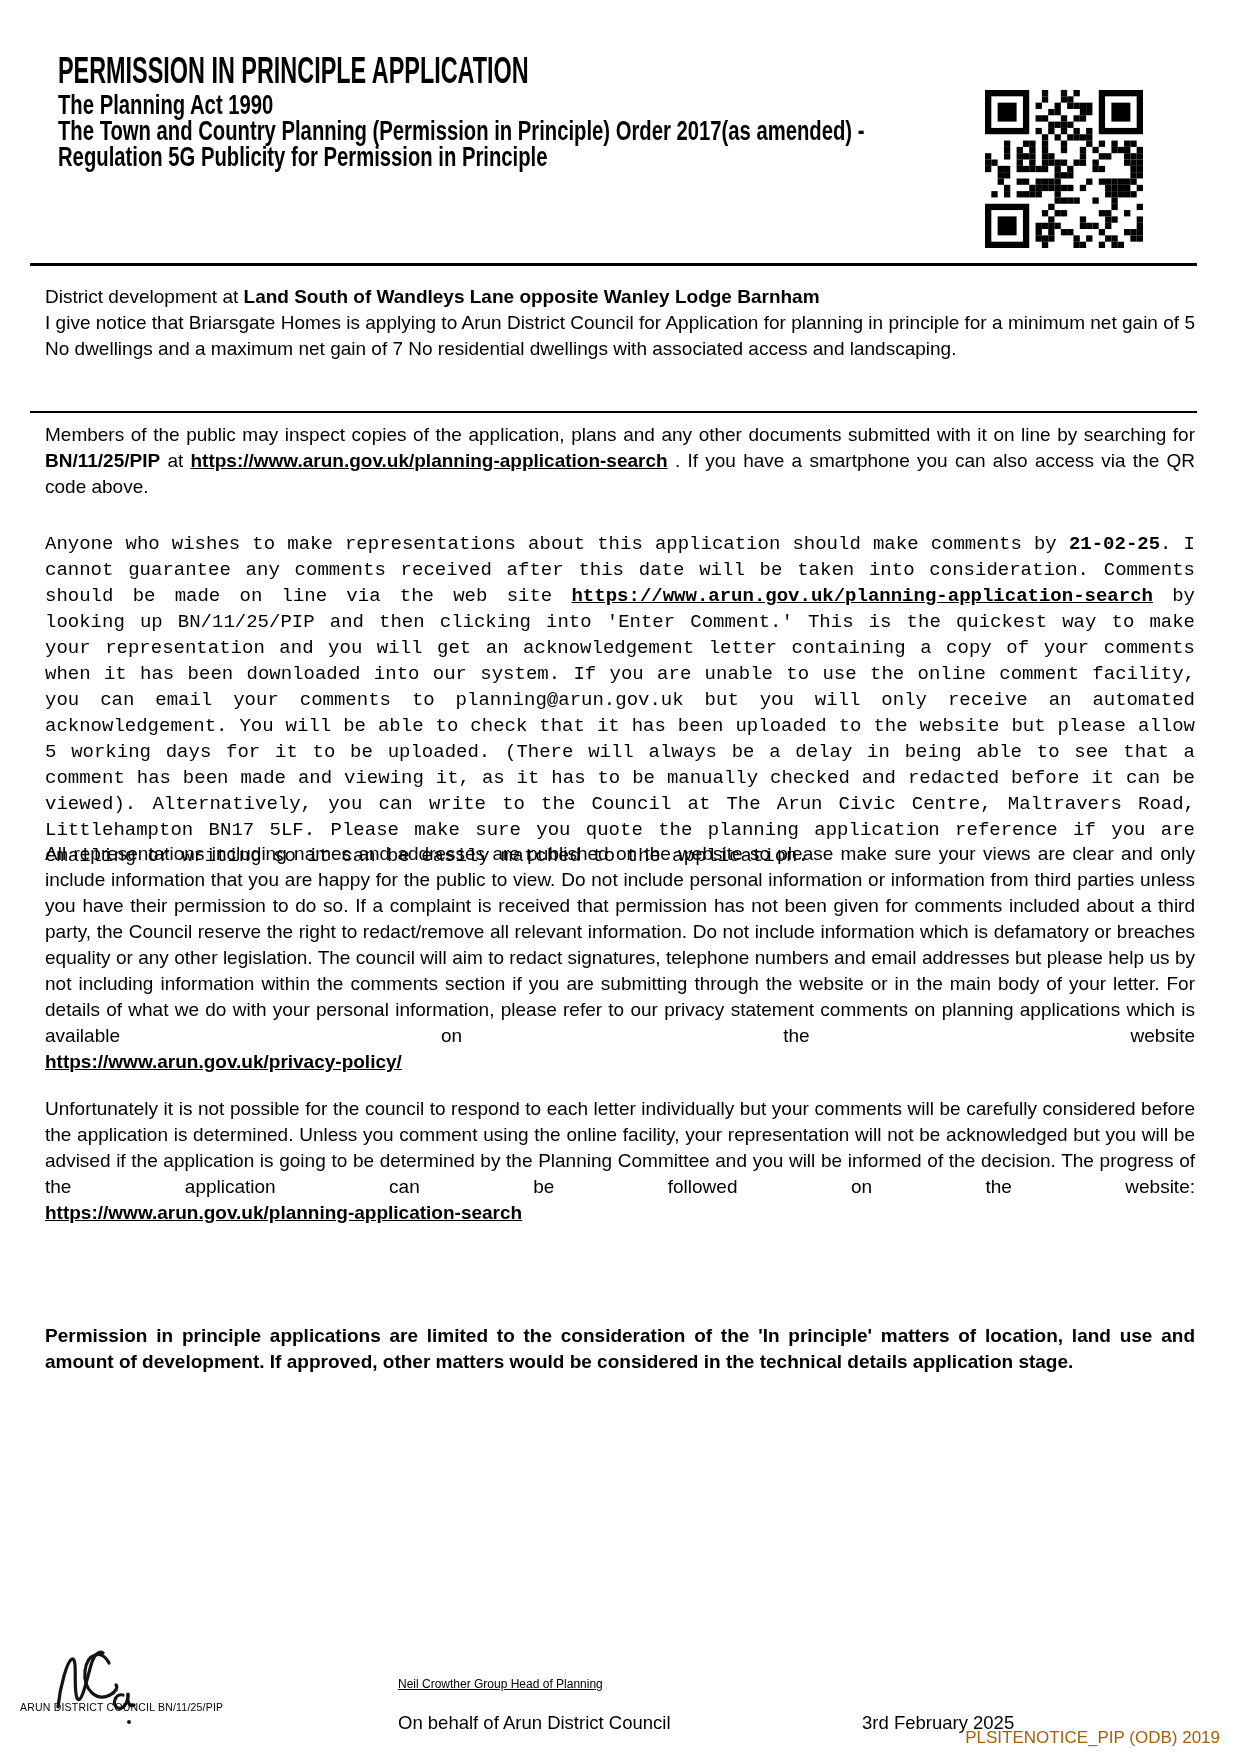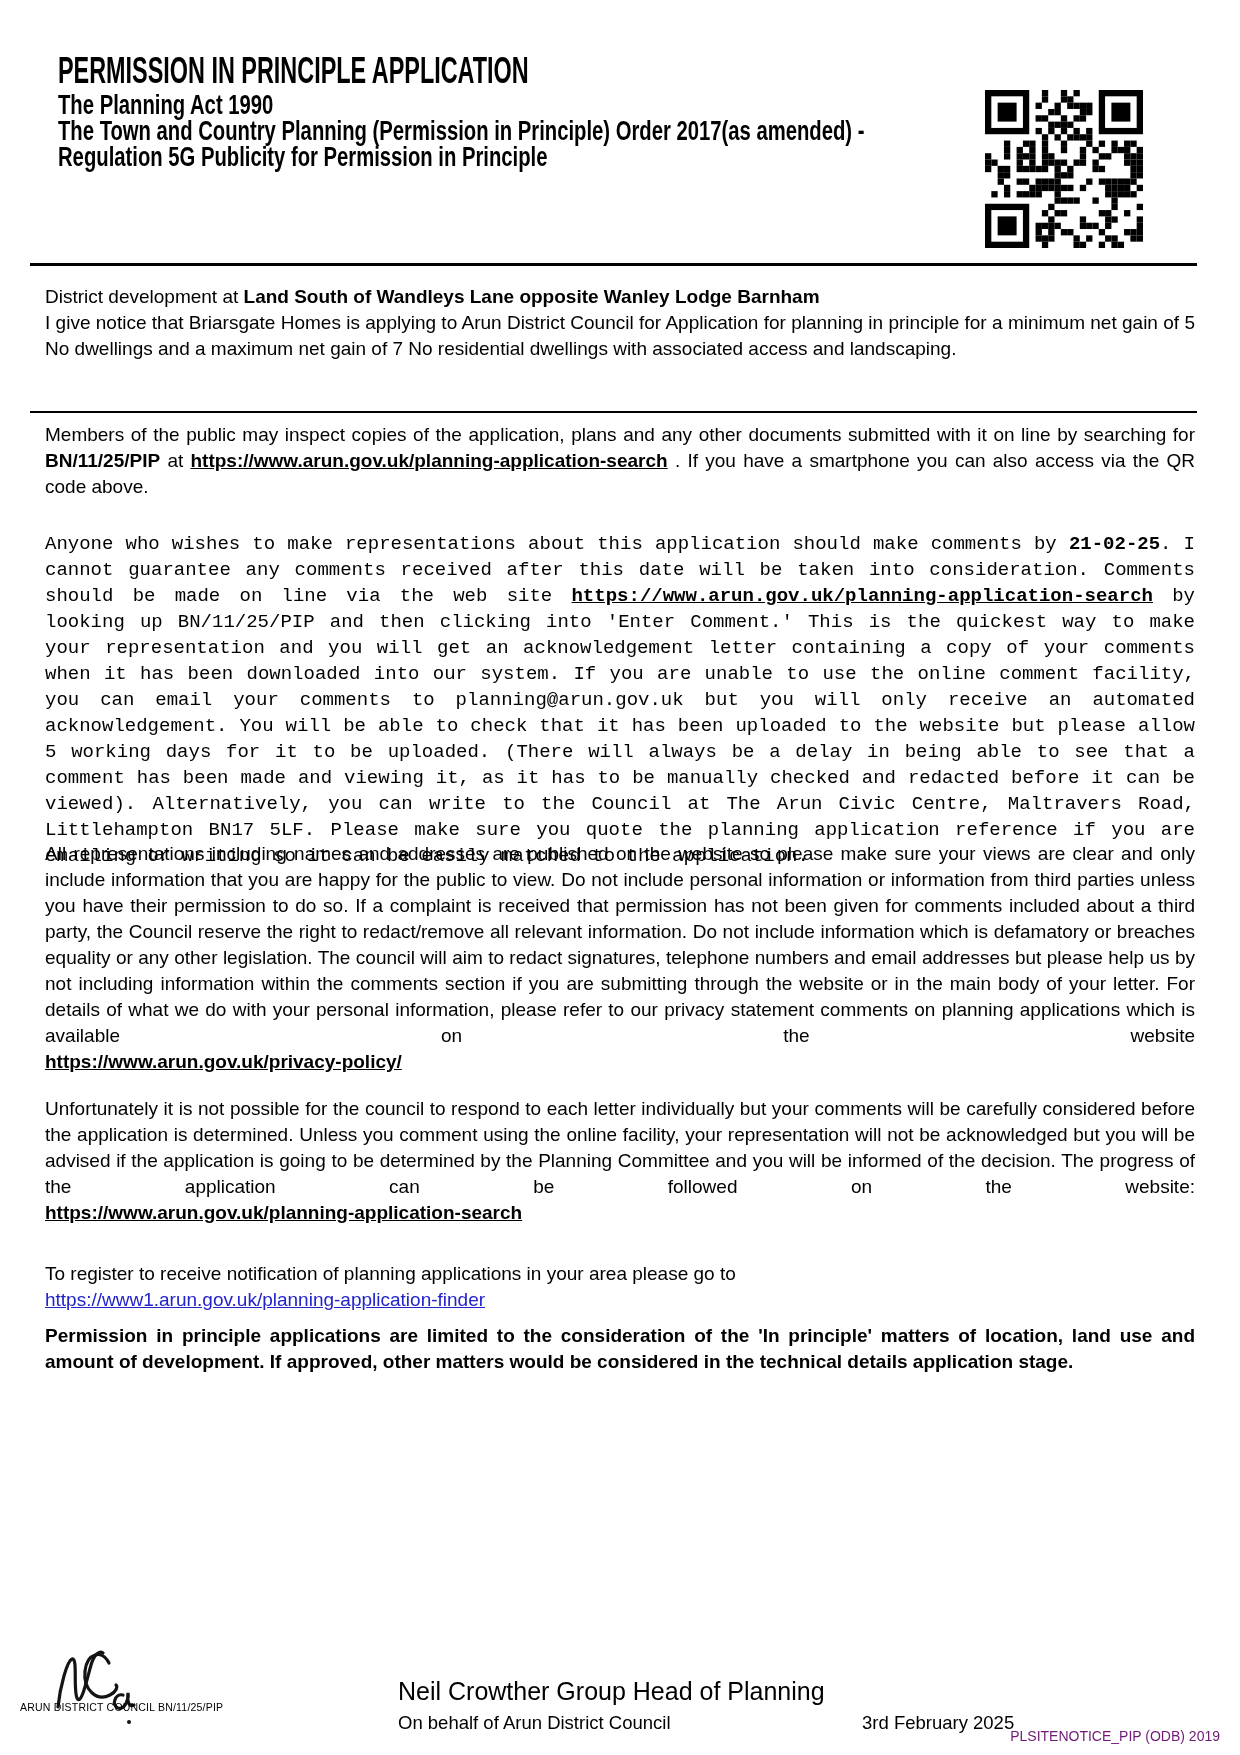--- a/index.html
+++ b/index.html
@@ -31,24 +31,24 @@
   .blue { color:#2323cc; text-decoration:underline; cursor:pointer; }
   .p1 { top:284px; }
   .p2 { top:422px; }
   .p3 { top:531px;font-family:Liberation Mono, monospace; }
   .p4 { top:841px; }
   .p5 { top:1096px; }
   .p6 { top:1261px; }
   .p7 { top:1323px; font-weight:bold; }
   .signature { left:52px; top:1645px; width:92px; height:82px; }
   .stamp { left:20px; top:1701px; font-size:10.5px; white-space:nowrap; letter-spacing:0.2px; }
-  .f-name { left:398px; top:1677px; font-size:25px; }
+  .f-name { left:398px; top:1677px; font-size:12px;text-decoration:underline; }
   .f-behalf { left:398px; top:1712px; font-size:18.5px; }
   .f-date { left:862px; top:1712px; font-size:18.5px; }
-  .f-ref { right:20px; top:1728px; font-size:14px; color:#701a75; }
+  .f-ref { right:20px; top:1728px; font-size:17px; color:#a16207; }
 </style>
 </head>
 <body>
 
 <div class="page">
 
   <div class="abs doc-title">PERMISSION IN PRINCIPLE APPLICATION</div>
   <div class="abs doc-sub s1">The Planning Act 1990</div>
   <div class="abs doc-sub s2">The Town and Country Planning (Permission in Principle) Order 2017(as amended)  -</div>
   <div class="abs doc-sub s3">Regulation 5G Publicity for Permission in Principle</div>
@@ -276,24 +276,20 @@
 
   <div class="abs para p3 just"><span>Anyone who wishes to make representations about this application should make comments by </span><span class="b">21-02-25</span><span>. I cannot guarantee any comments received after this date will be taken into consideration. Comments should be made on line via the web site </span><span class="b u">https://www.arun.gov.uk/planning-application-search</span><span>  by looking up BN/11/25/PIP and then clicking  into 'Enter Comment.' This is the quickest way to make your representation and you will get an acknowledgement letter containing a copy of your comments when it has been downloaded into our system. If you are unable to use the online comment facility, you can email your comments to planning@arun.gov.uk but you will only receive an automated acknowledgement. You will be able to check that it has been uploaded to the website but please allow 5 working days for it to be uploaded. (There will always be a delay in being able to see that a comment has been made and viewing it, as it has to be manually checked and redacted before it can be viewed). Alternatively, you can write to the Council at The Arun Civic Centre, Maltravers Road, Littlehampton BN17 5LF. Please make sure you quote the planning application reference if you are emailing or writing so it can be easily matched to the application.</span></div>
 
   <div class="abs para p4"><span class="block jlast">All representations including names and addresses are published on the website so please make sure your views are clear and only include information that you are happy for the public to view. Do not include personal information or information from third parties unless you have their permission to do so. If a complaint is received that permission has not been given for comments included about a third party, the Council reserve the right to redact/remove all relevant information. Do not include information which is defamatory or breaches equality or any other legislation. The council will aim to redact signatures, telephone numbers and email addresses but please help us by not including information within the comments section if you are submitting through the website or in the main body of your letter. For details of what we do with your personal information, please refer to our privacy statement comments on planning applications which is available on the website</span><span class="b u">https://www.arun.gov.uk/privacy-policy/</span></div>
 
   <div class="abs para p5">
     <div class="jlast">Unfortunately it is not possible for the council to respond to each letter individually but your comments will be carefully considered before the application is determined. Unless you comment using the online facility, your representation will not be acknowledged but you will be advised if the application is going to be determined by the Planning Committee and you will be informed of the decision. The progress of the application can be followed on the website:</div>
     <div><span class="b u">https://www.arun.gov.uk/planning-application-search</span></div>
   </div>
 
-  <div class="abs para p6">
-    <div>To register to receive notification of planning applications in your area please go to</div>
-    <div><a class="blue">https://www1.arun.gov.uk/planning-application-finder</a></div>
-  </div>
 
   <div class="abs para p7 just">Permission in principle applications are  limited  to  the consideration of the 'In principle' matters of location, land use and amount of development. If approved, other matters  would  be considered in the technical details application stage.</div>
 
   <svg class="abs signature" viewBox="0 0 92 82" xmlns="http://www.w3.org/2000/svg">
     <g fill="none" stroke="#141414" stroke-width="3.2" stroke-linecap="round">
       <path d="M6,62 C8,42 15,16 20,14 C26,12 21,44 25,53 C29,61 34,38 39,20 C42,10 47,5 51,8"></path>
       <path d="M57,18 C50,4 35,8 33,26 C31,45 45,57 58,50 C64,47 66,42 64,40"></path>
       <path d="M71,50 C63,48 59,61 66,63 C73,65 77,54 76,48 C75,56 77,63 82,60"></path>
     </g>
     <circle cx="77" cy="77" r="2" fill="#141414"></circle>

